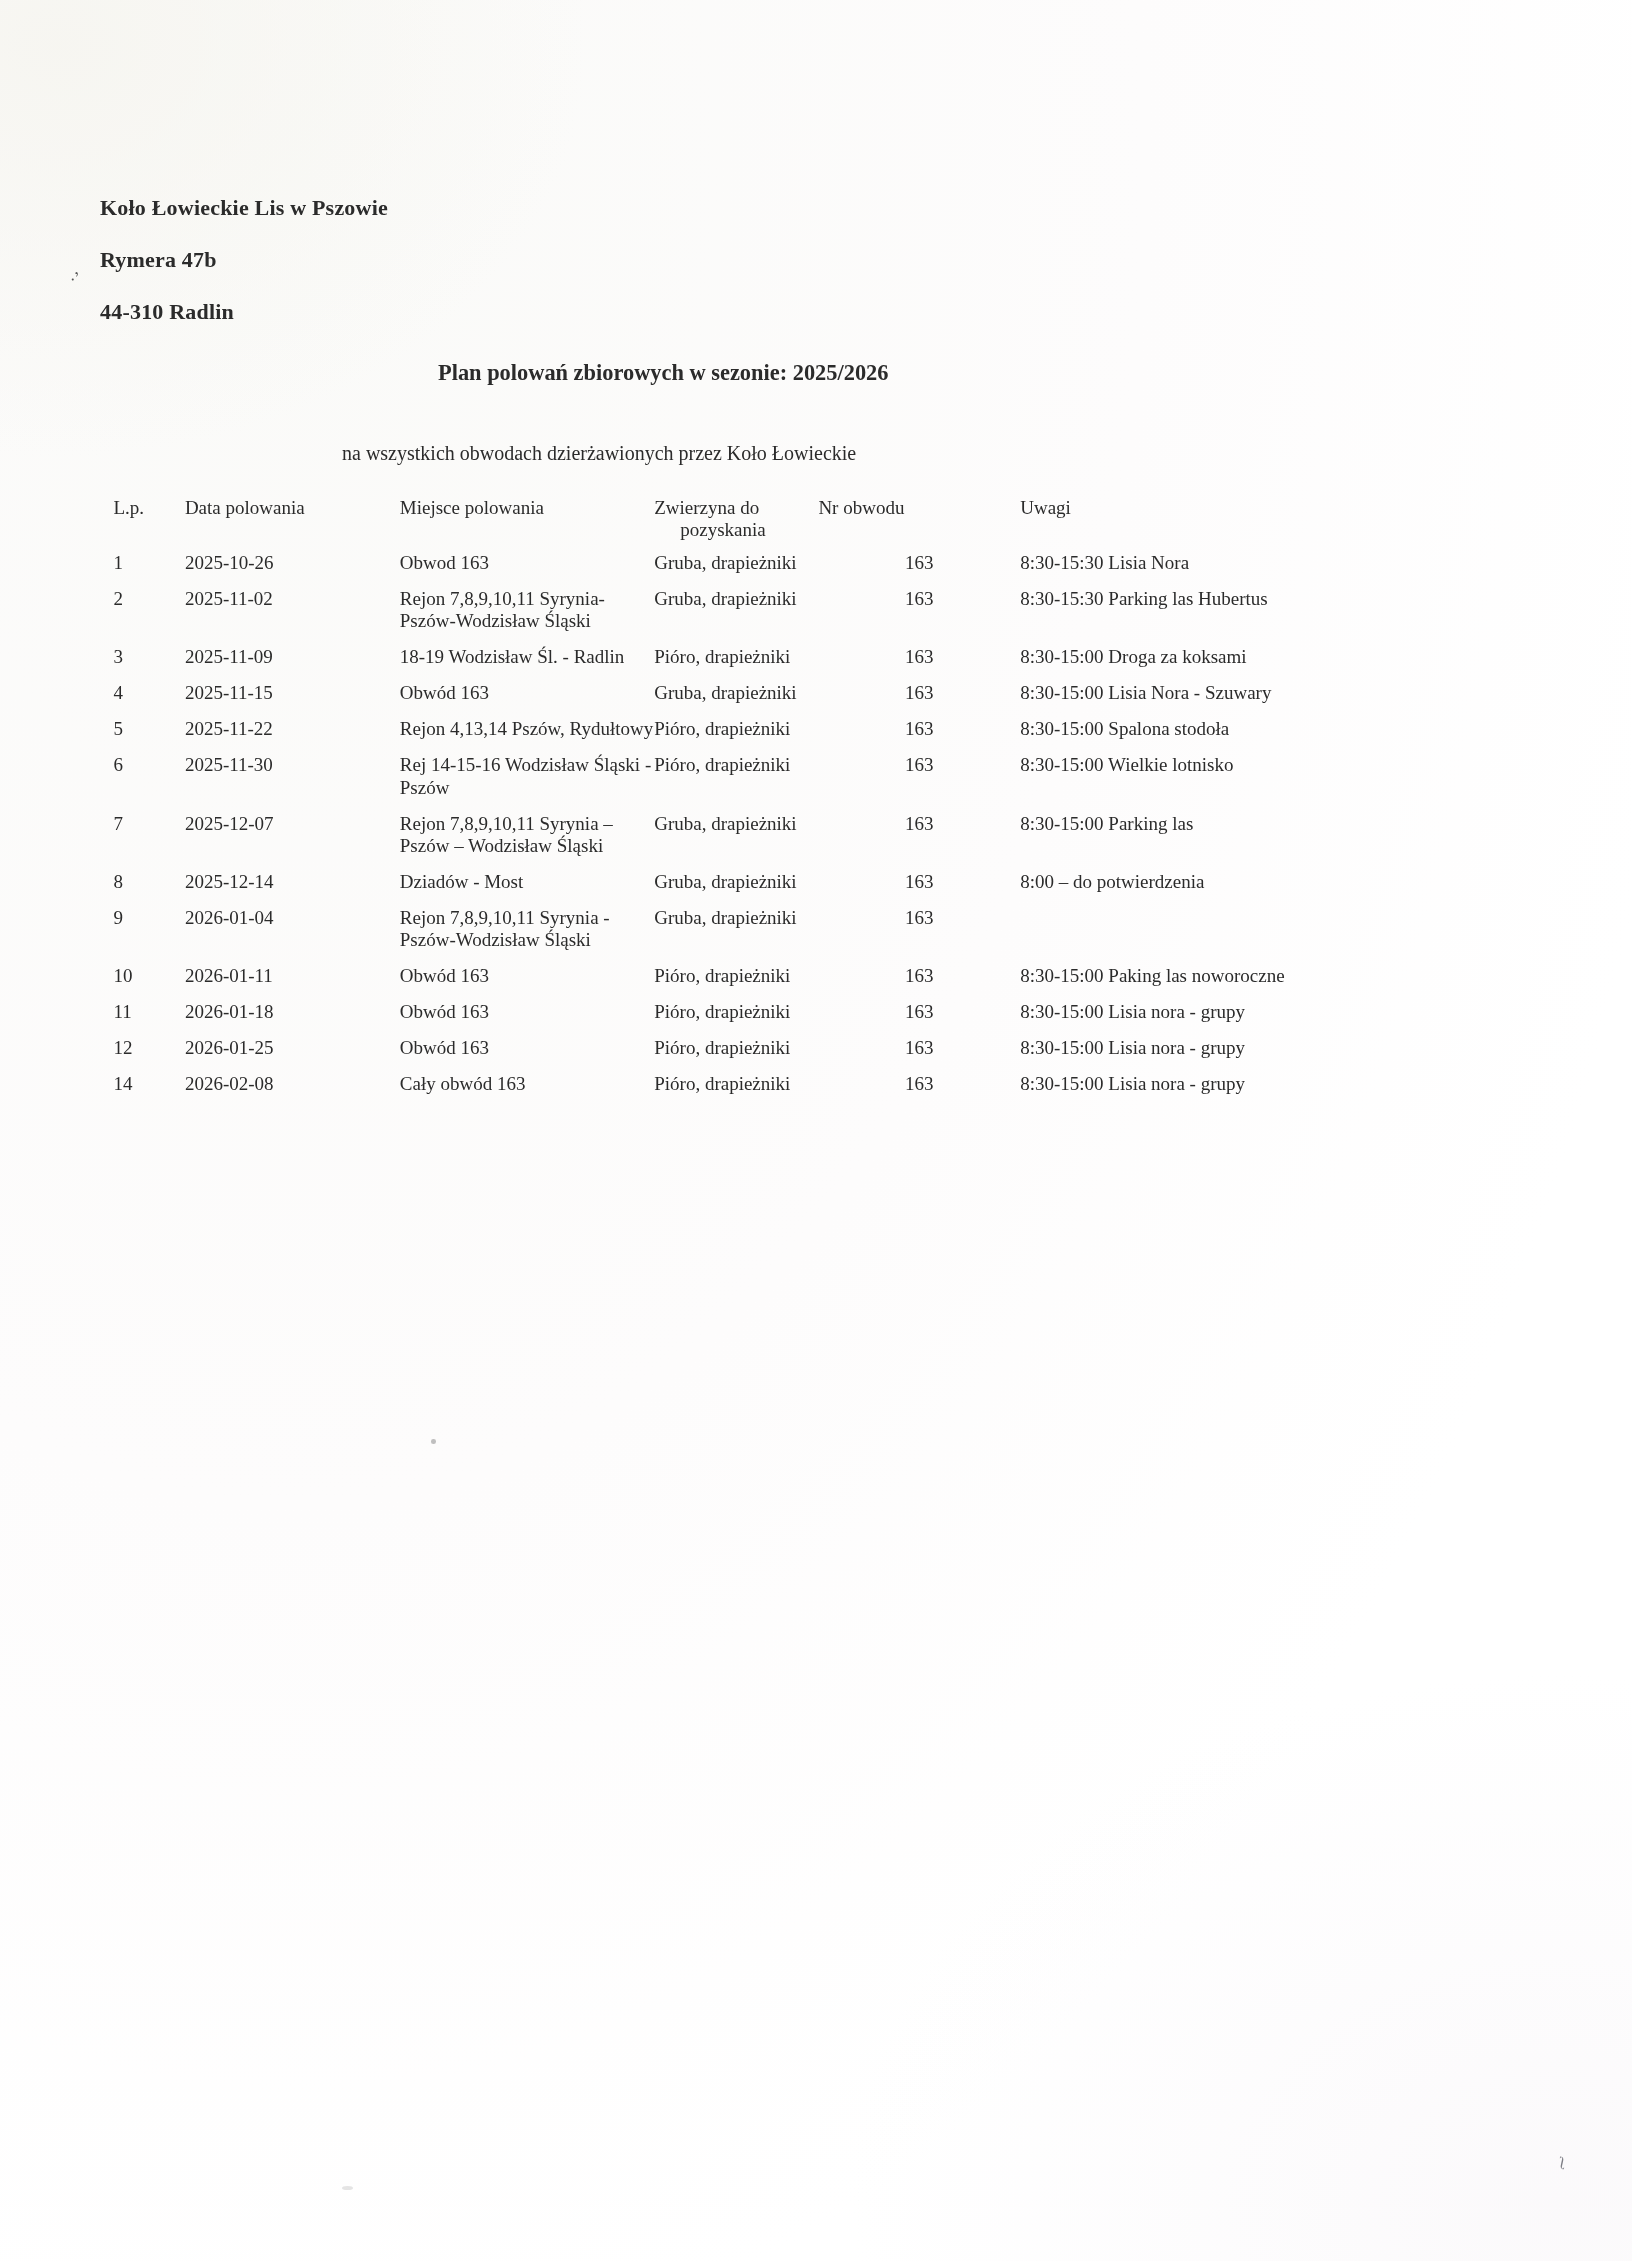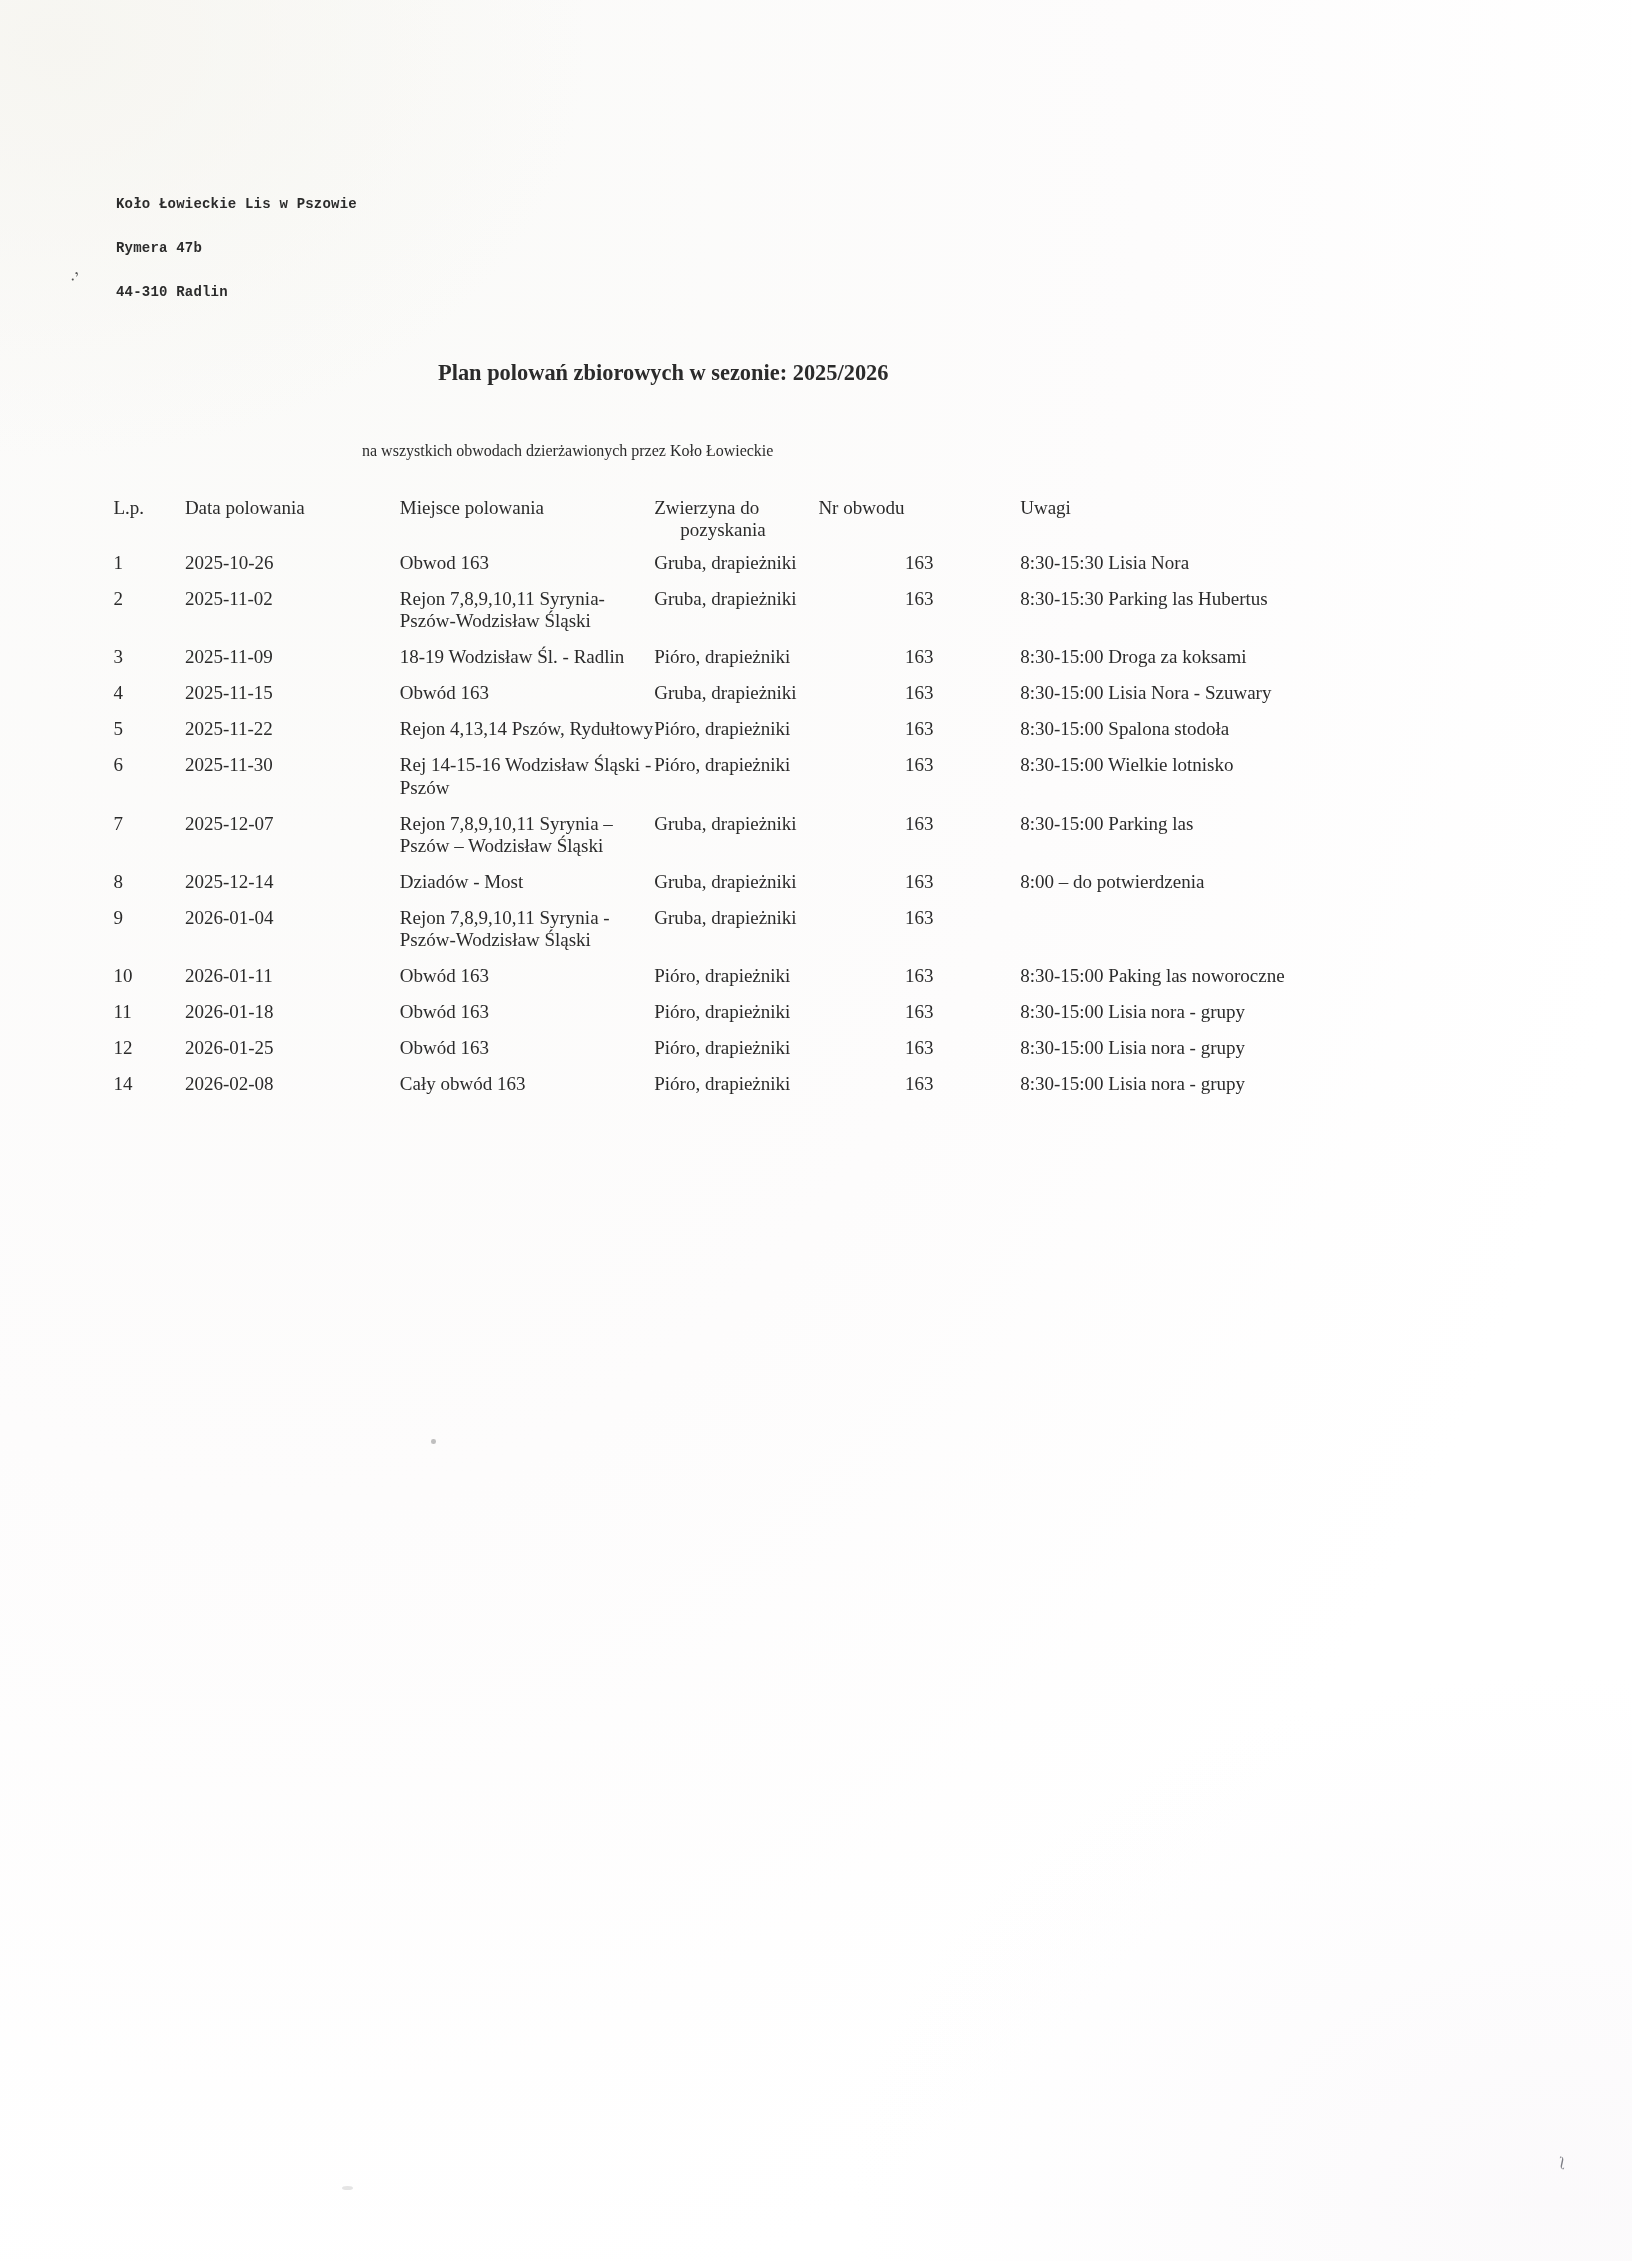--- a/index.html
+++ b/index.html
@@ -39,27 +39,26 @@
 
   .content {
     position: absolute;
     left: 0; top: 0;
     width: 1633px;
     height: 2261px;
   }
 
   .hdr-block {
     position: absolute;
-    left: 116px;
+    left: 100px;
     top: 197px;
     font-weight: bold;
-    font-size: 14px;
+    font-size: 22px;
     letter-spacing: 0.2px;
     line-height: 1;
-    font-family: Liberation Mono, monospace;
   }
   .hdr-line { margin-bottom: 30px; white-space: nowrap; }
 
   .stray-mark {
     position: absolute;
     left: 70px;
     top: 269px;
     font-size: 17px;
     color: #555;
     transform: rotate(-20deg);
@@ -70,23 +69,22 @@
     left: 438px;
     top: 360px;
     font-weight: bold;
     font-size: 22.4px;
     white-space: nowrap;
   }
   .title-sub {
     position: absolute;
     left: 342px;
     top: 442px;
-    font-size: 16px;
+    font-size: 20px;
     white-space: nowrap;
-    margin-left: 20px;
   }
 
   table.plan {
     position: absolute;
     left: 99px;
     top: 497px;
     width: 1442px;
     border-collapse: collapse;
     font-size: 19px;
   }

